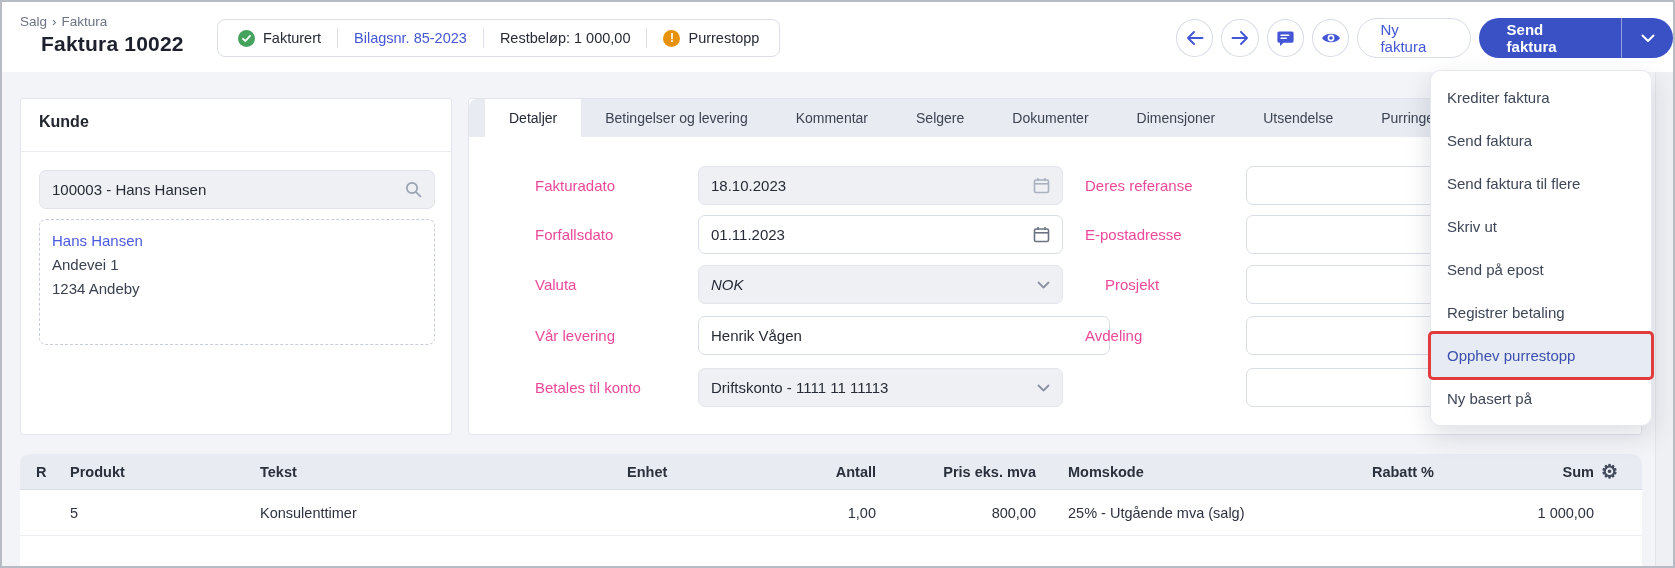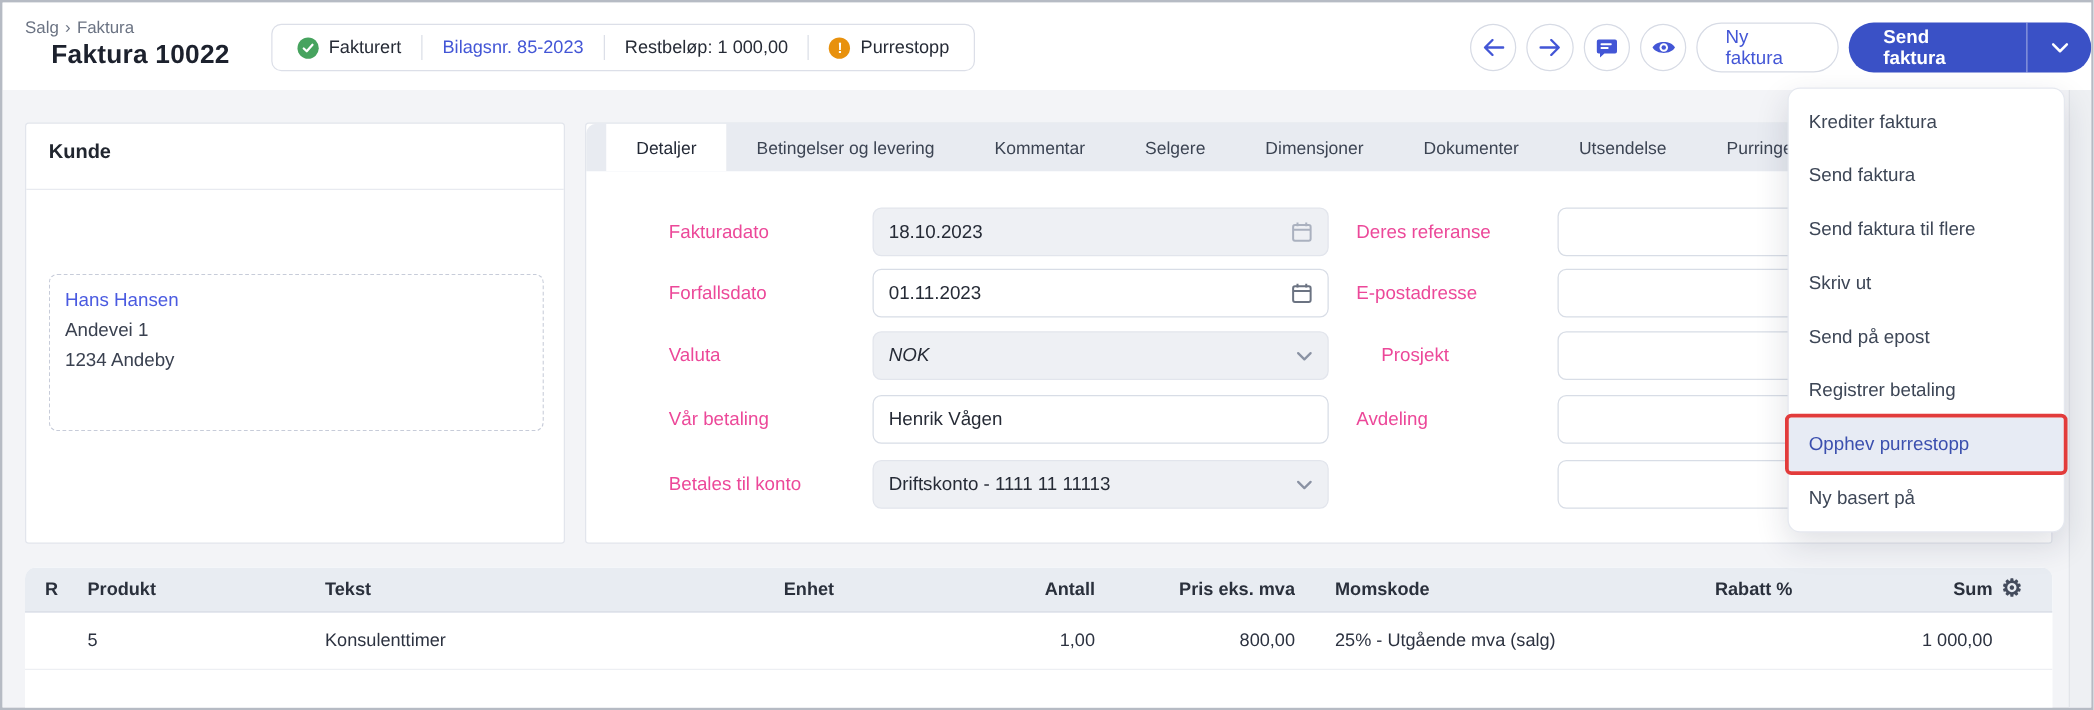--- a/index.html
+++ b/index.html
@@ -156,35 +156,42 @@
       </div>
     </div>
   </div>
 
   <div class="content-bg"></div>
   <div class="scroll-track"></div>
 
   <div class="card card-customer">
     <div class="card-title">Kunde</div>
     <div class="divider"></div>
+    <div class="search-box">
+      <input readonly="" value="100003 - Hans Hansen" style="">
+      <svg width="17" height="17" viewBox="0 0 17 17">
+          <circle cx="7" cy="7" r="5.2" fill="none" stroke="#99a0af" stroke-width="1.7"></circle>
+          <line x1="11" y1="11" x2="15.4" y2="15.4" stroke="#99a0af" stroke-width="1.7" stroke-linecap="round"></line>
+        </svg>
+    </div>
     <div class="address-box">
       <div class="cust-link">Hans Hansen</div>
       <div>Andevei 1</div>
       <div>1234 Andeby</div>
     </div>
   </div>
 
   <div class="card card-details">
     <div class="tabstrip">
       <div class="tab active">Detaljer</div>
       <div class="tab">Betingelser og levering</div>
       <div class="tab">Kommentar</div>
       <div class="tab">Selgere</div>
+      <div class="tab">Dokumenter</div>
       <div class="tab">Dimensjoner</div>
-      <div class="tab">Dokumenter</div>
       <div class="tab">Utsendelse</div>
       <div class="tab">Purringer</div>
     </div>
 
     <div class="frow-label" style="left:66px;top:67px;">Fakturadato</div>
     <div class="field gray" style="left:229px;top:67px;width:365px;">
       <span class="val">18.10.2023</span>
       <span class="trail">
           <svg width="17" height="17" viewBox="0 0 17 17">
             <rect x="1.5" y="3" width="14" height="12.5" rx="1.5" fill="none" stroke="#aab1bf" stroke-width="1.6"></rect>
@@ -211,22 +218,22 @@
     <div class="frow-label" style="left:66px;top:166px;">Valuta</div>
     <div class="field gray" style="left:229px;top:166px;width:365px;font-style:italic;">
       <span class="val">NOK</span>
       <span class="trail">
           <svg width="13" height="8" viewBox="0 0 13 8">
             <path d="M1.5 1.5 L6.5 6.5 L11.5 1.5" fill="none" stroke="#8a92a3" stroke-width="1.8" stroke-linecap="round" stroke-linejoin="round"></path>
           </svg>
         </span>
     </div>
 
-    <div class="frow-label" style="left:66px;top:217px;">Vår betaling</div>
-    <div class="field white" style="left:229px;top:217px;width:365px;">
+    <div class="frow-label" style="left:66px;top:217px;">Vår levering</div>
+    <div class="field white" style="left:229px;top:217px;width:412px;">
       <input readonly="" value="Henrik Vågen" style="">
     </div>
 
     <div class="frow-label" style="left:66px;top:269px;">Betales til konto</div>
     <div class="field gray" style="left:229px;top:269px;width:365px;">
       <span class="val">Driftskonto - 1111 11 11113</span>
       <span class="trail">
           <svg width="13" height="8" viewBox="0 0 13 8">
             <path d="M1.5 1.5 L6.5 6.5 L11.5 1.5" fill="none" stroke="#8a92a3" stroke-width="1.8" stroke-linecap="round" stroke-linejoin="round"></path>
           </svg>

